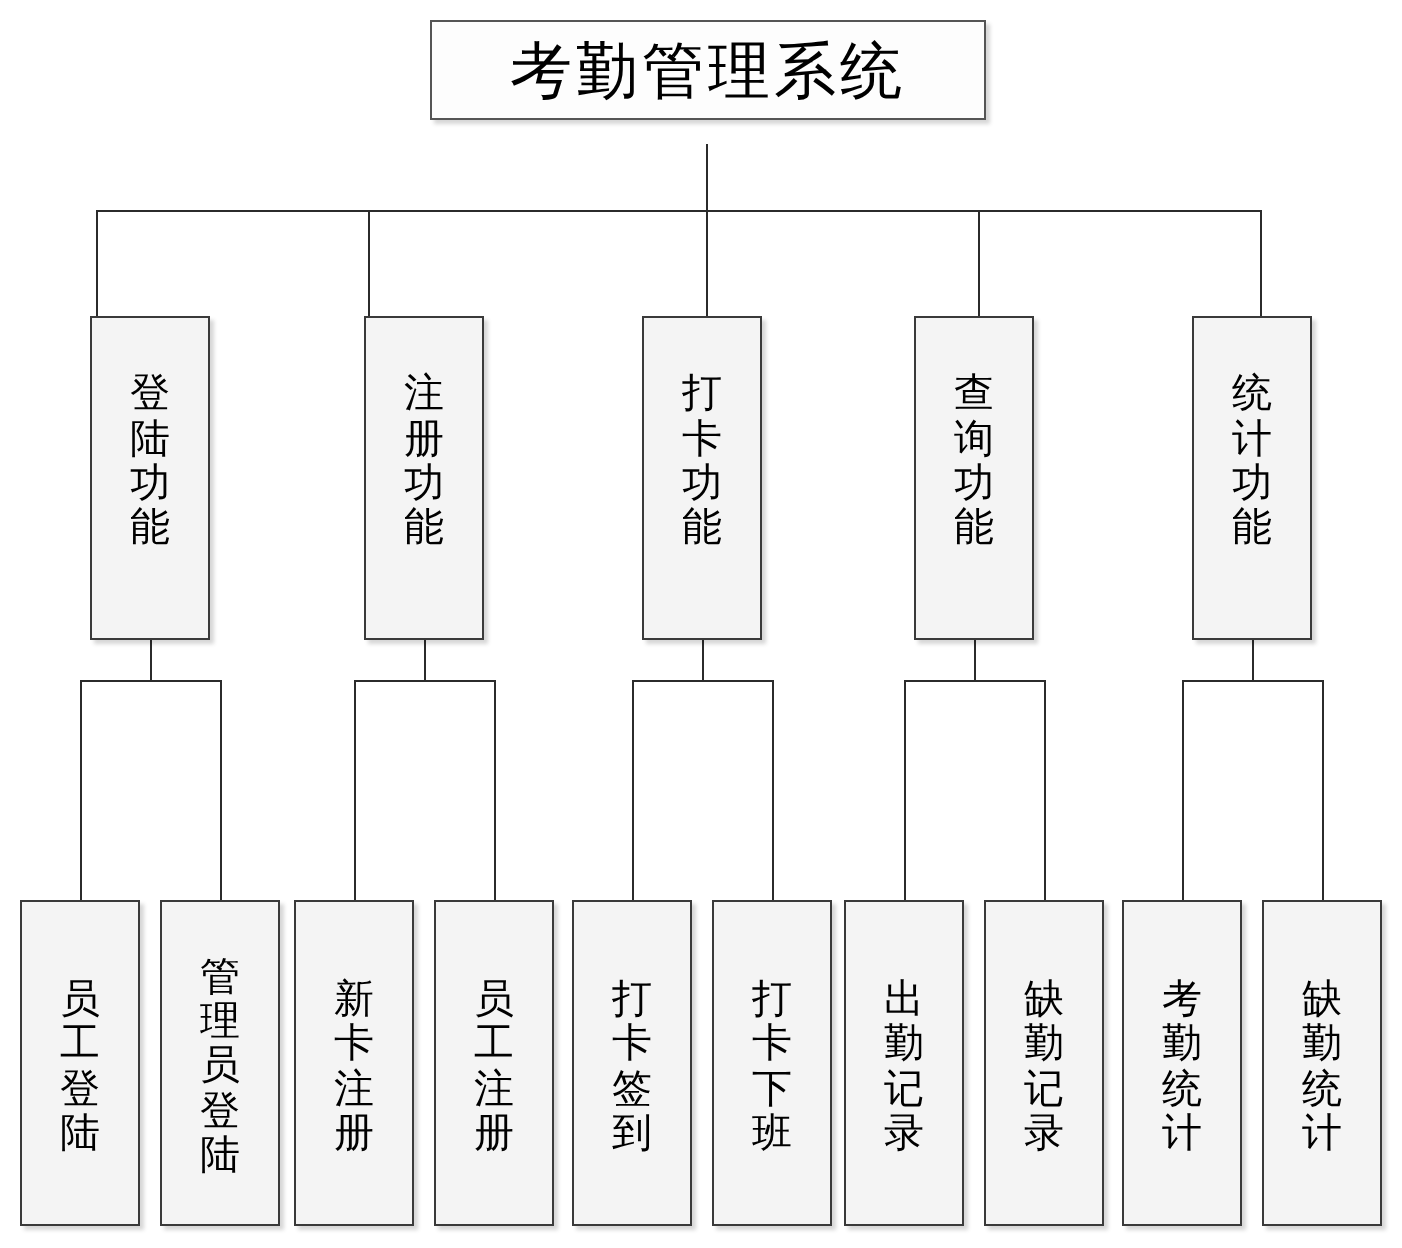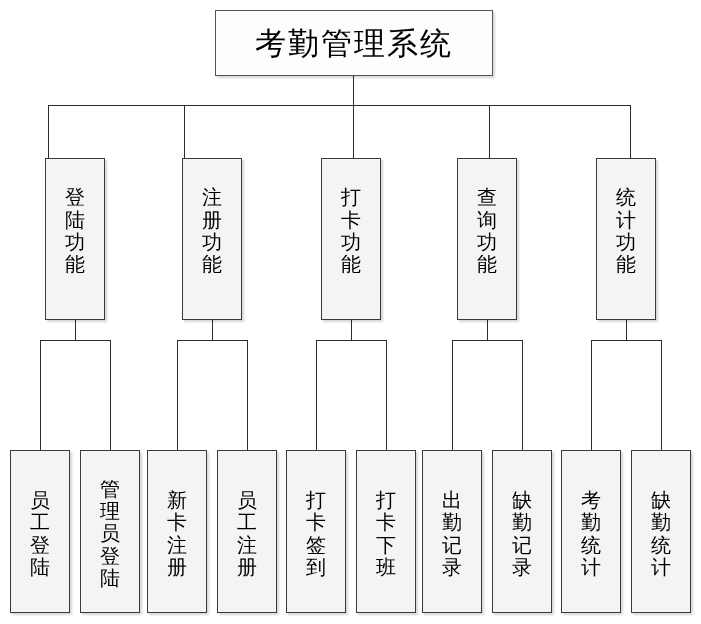--- a/index.html
+++ b/index.html
@@ -106,21 +106,21 @@
   <div class="line v" style="left:487px; top:320px; height:21px;"></div>
   <div class="line h" style="left:452px; top:340px; width:71px;"></div>
   <div class="line v" style="left:452px; top:340px; height:110px;"></div>
   <div class="line v" style="left:522px; top:340px; height:110px;"></div>
 
   <div class="line v" style="left:626px; top:320px; height:21px;"></div>
   <div class="line h" style="left:591px; top:340px; width:71px;"></div>
   <div class="line v" style="left:591px; top:340px; height:110px;"></div>
   <div class="line v" style="left:661px; top:340px; height:110px;"></div>
 
-  <div class="node root" style="left:215px; top:10px; width:278px; height:66px;">
+  <div class="node root" style="left:215px; top:10px; width:278px; height:50px;">
     <span class="label">考勤管理系统</span>
   </div>
 
   <div class="node vert lvl2" style="left:45px; top:158px; width:60px; height:162px;">
     <span class="label">
       <span>登</span>
       <span>陆</span>
       <span>功</span>
       <span>能</span>
     </span>

